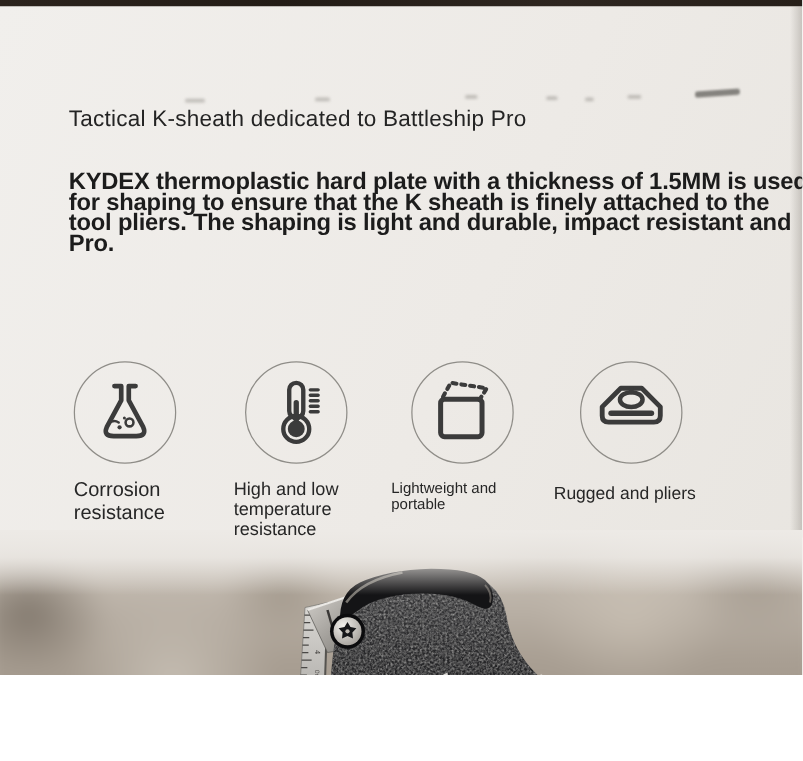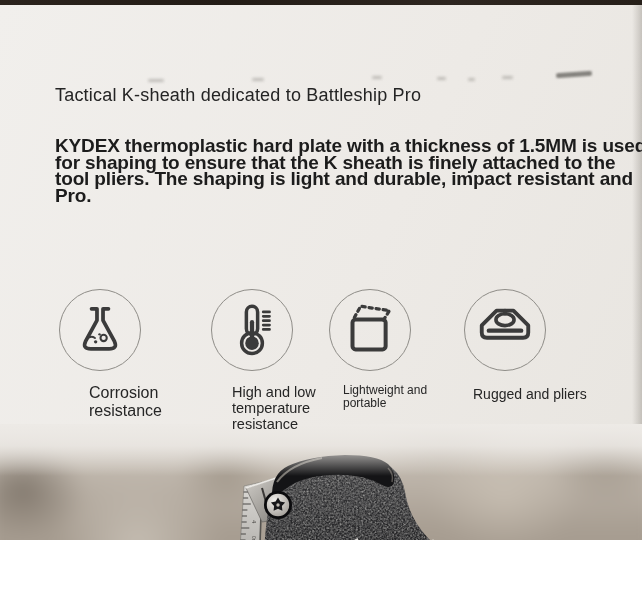--- a/index.html
+++ b/index.html
@@ -27,24 +27,24 @@
   .desc .line{
     font-size:19px;line-height:16.6px;letter-spacing:-.15px;
     color:#1c1c1c;white-space:nowrap;font-weight:bold;
   }
   .feature{position:absolute;top:289px;z-index:5;}
   .circle{
     width:82px;height:82px;border:1.5px solid #8f8d88;border-radius:50%;
     box-sizing:border-box;display:flex;align-items:center;justify-content:center;
   }
   .feature .label{
-    margin-top:13px;font-size:15px;line-height:1.12;color:#262626;margin-left:30px;
+    margin-top:13px;font-size:15px;line-height:1.12;color:#262626;
   }
   .f1{left:59px;}  .f1 .label{width:100px;font-size:16px;}
-  .f2{left:202px;} .f2 .circle{margin-left:9px;}  .f2 .label{width:112px;font-size:14.5px;}
+  .f2{left:187px;} .f2 .circle{margin-left:9px;}  .f2 .label{width:112px;font-size:14.5px;}
   .f3{left:313px;} .f3 .circle{margin-left:16px;} .f3 .label{width:125px;font-size:12px;}
   .f4{left:443px;} .f4 .circle{margin-left:21px;} .f4 .label{width:162px;font-size:14px;margin-top:16px;}
   .icon{stroke:#3b3b3b;fill:none;stroke-linecap:round;stroke-linejoin:round;}
   .photo{
     position:absolute;left:0;top:424px;width:642px;height:185px;overflow:hidden;z-index:1;
   }
   .photo-bg{
     position:absolute;left:-18px;top:-18px;right:-18px;bottom:-18px;
     background-color:#a89e92;
     background-image:

